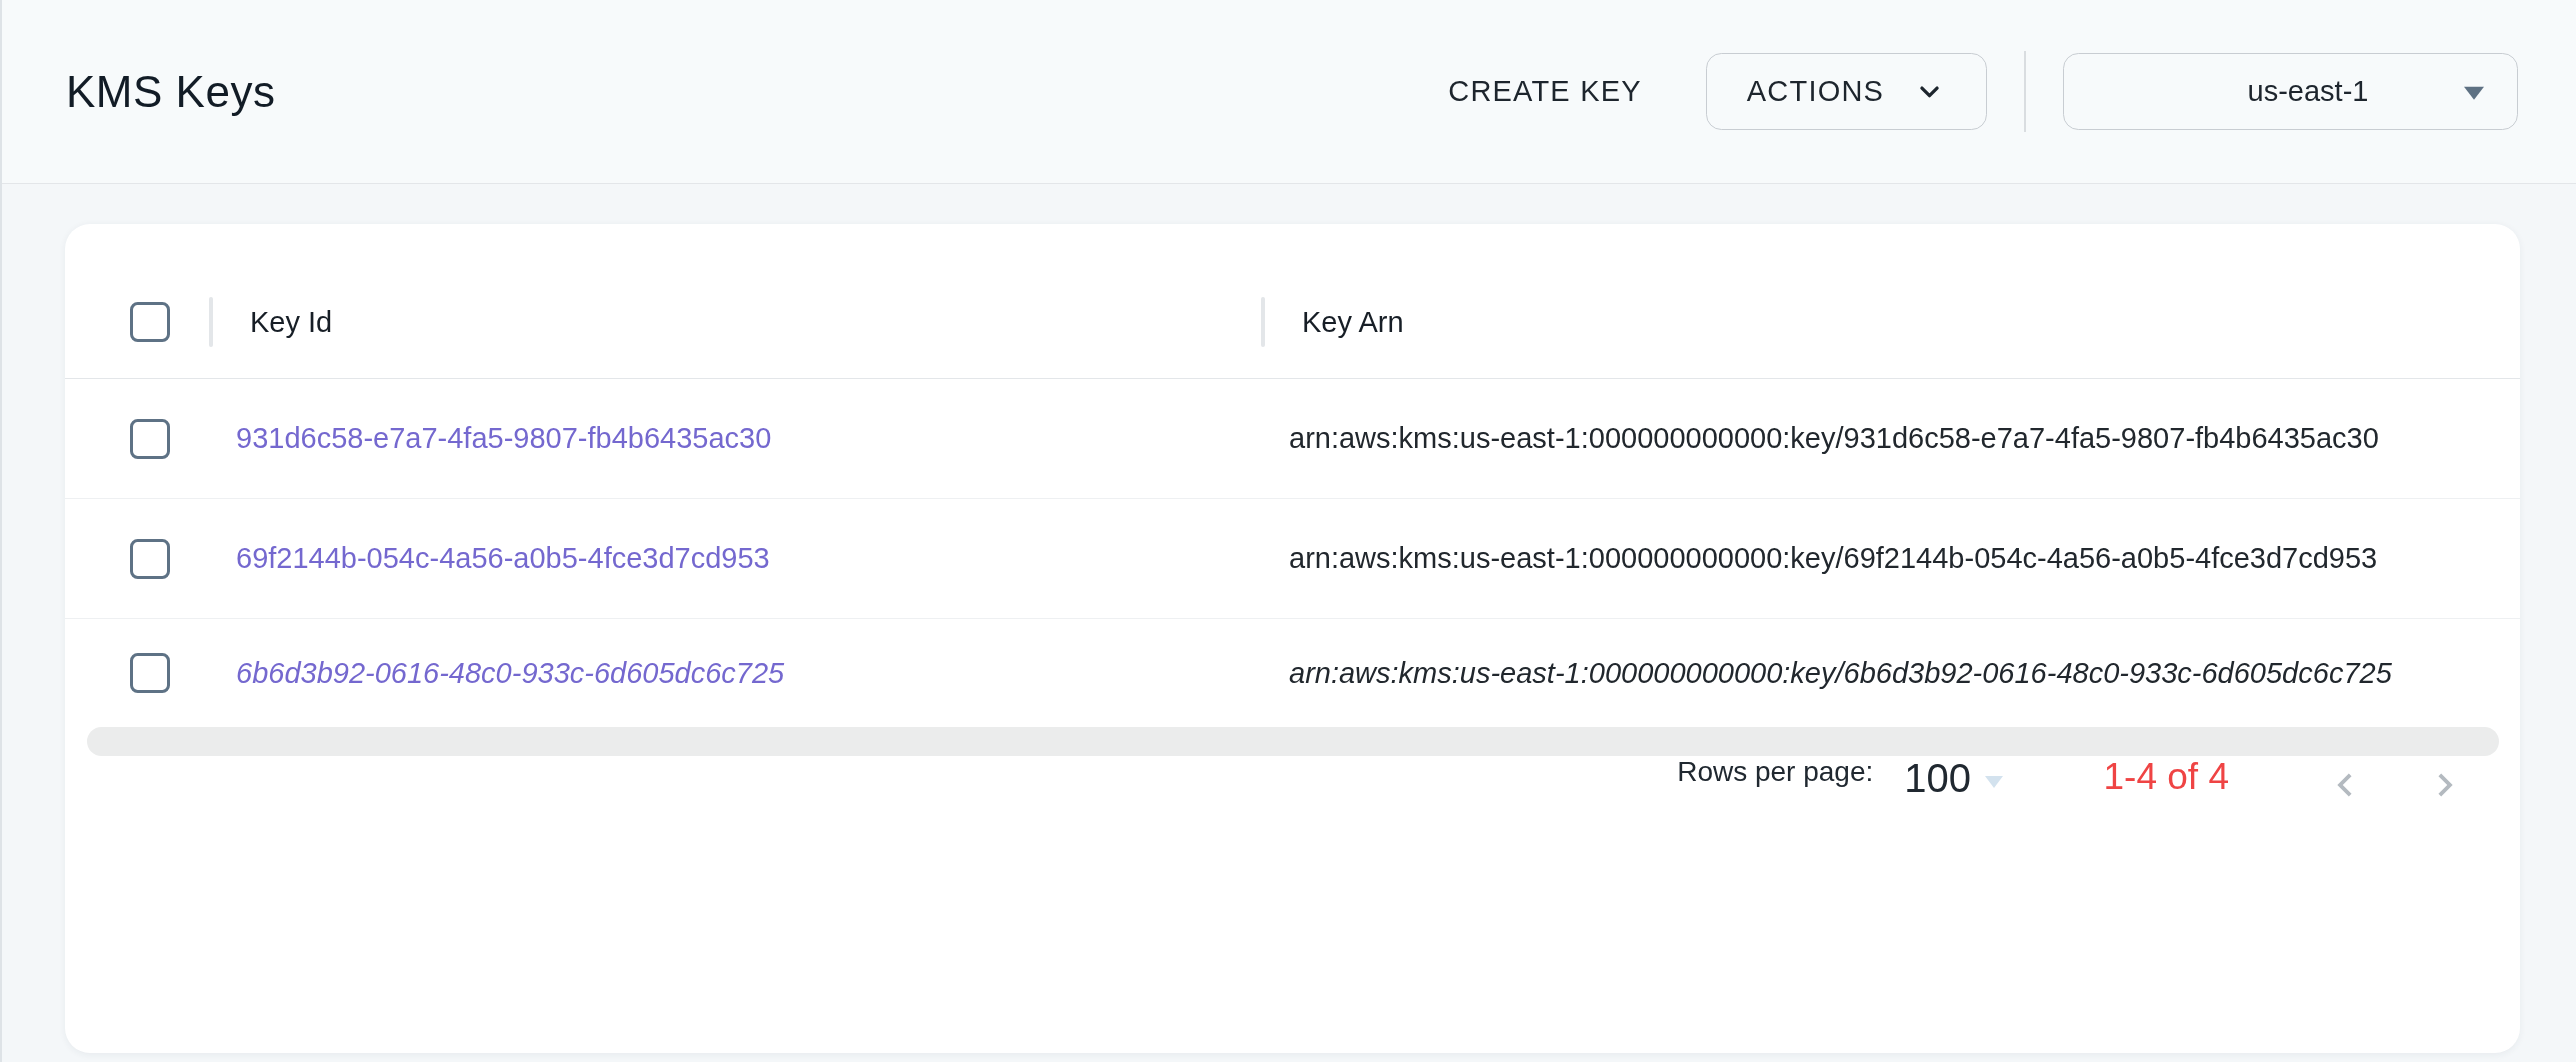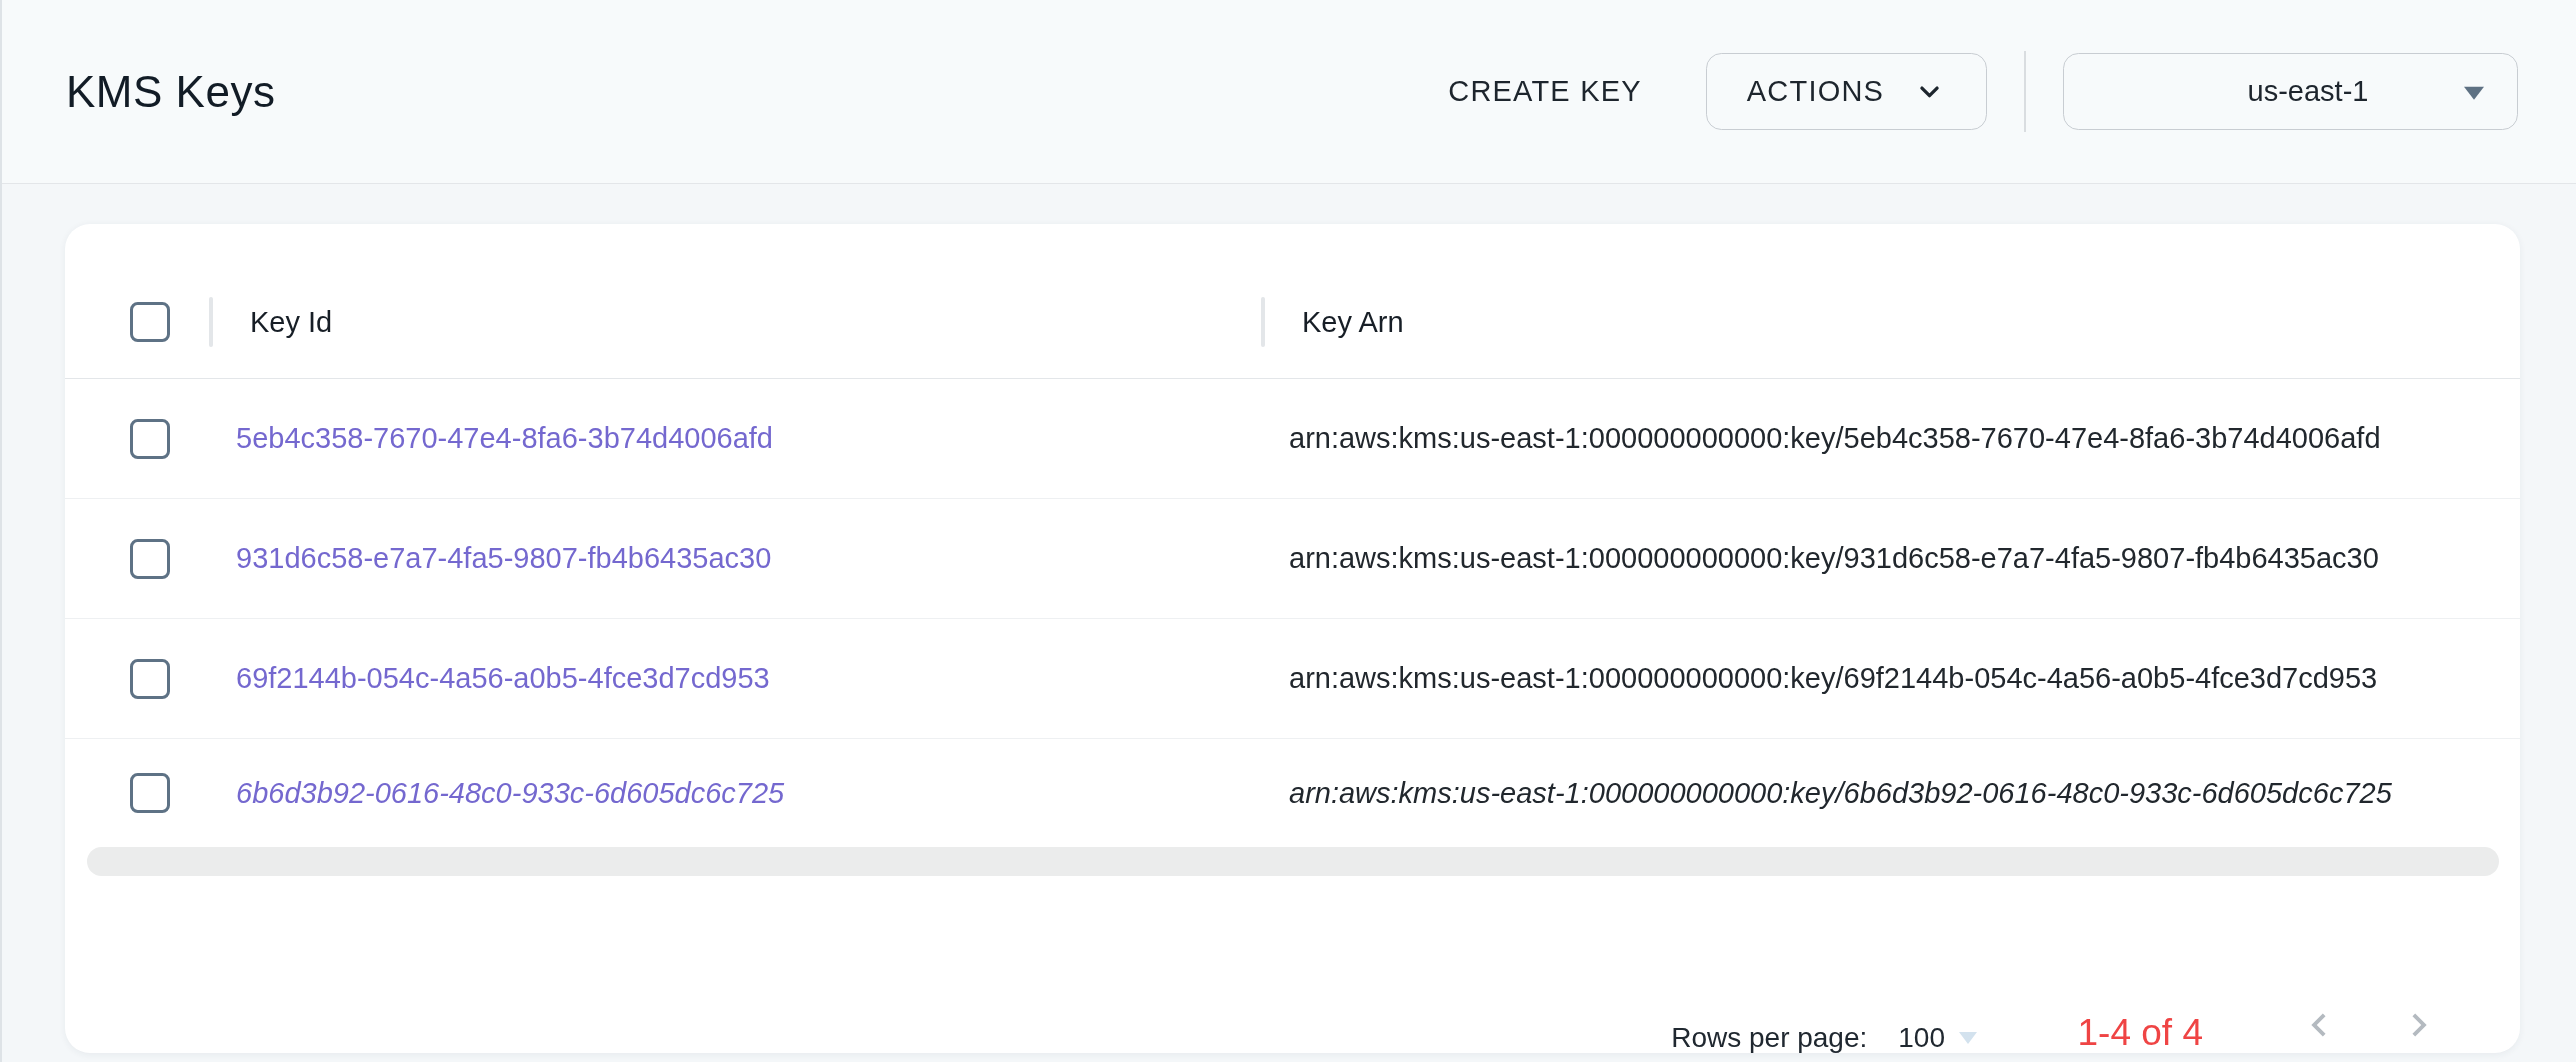--- a/index.html
+++ b/index.html
@@ -153,29 +153,29 @@
   .hscrollbar{
     margin-left:22px;
     width:2412px;height:29px;
     border-radius:14.5px;
     background:var(--scrollbar);
     cursor:pointer;
   }
   
   .footer{
     height:178px;
-    display:flex;align-items:flex-end;justify-content:flex-end;
-    padding-right:72px;
+    display:flex;align-items:flex-start;justify-content:flex-end;
+    padding-right:46px;
   }
   .rpp-label{font-size:28px;color:#202830;margin-right:31px;}
   .rpp-select{
     display:flex;align-items:center;gap:13.5px;
     cursor:pointer;margin-right:101px;
   }
-  .rpp-value{font-size:28px;color:#202830;margin-top:8px;}
+  .rpp-value{font-size:40px;color:#202830;}
   .small-arrow{
     width:0;height:0;margin-top:7.7px;
     border-left:9.6px solid transparent;
     border-right:9.6px solid transparent;
     border-top:12.5px solid var(--pale-arrow);
   }
   .range-label{font-size:37px;color:#ef4444;margin-right:87px;}
   .page-btn{
     background:none;border:none;cursor:pointer;
     width:58px;height:58px;
@@ -219,29 +219,20 @@
       <span class="col-sep"></span>
       <span>Key Id</span>
     </div>
     <div class="header-cell">
       <span class="col-sep"></span>
       <span>Key Arn</span>
     </div>
   </div>
 
   <div>
-  <div class="grid-row row">
-    <div class="cell-checkbox">
-      <span class="checkbox"></span>
-    </div>
-    <div class="cell keyid">
-      <a class="key-link">5eb4c358-7670-47e4-8fa6-3b74d4006afd</a>
-    </div>
-    <div class="cell arn">arn:aws:kms:us-east-1:000000000000:key/5eb4c358-7670-47e4-8fa6-3b74d4006afd</div>
-  </div>
 
   <div class="grid-row row">
     <div class="cell-checkbox">
       <span class="checkbox"></span>
     </div>
     <div class="cell keyid">
       <a class="key-link">931d6c58-e7a7-4fa5-9807-fb4b6435ac30</a>
     </div>
     <div class="cell arn">arn:aws:kms:us-east-1:000000000000:key/931d6c58-e7a7-4fa5-9807-fb4b6435ac30</div>
   </div>

